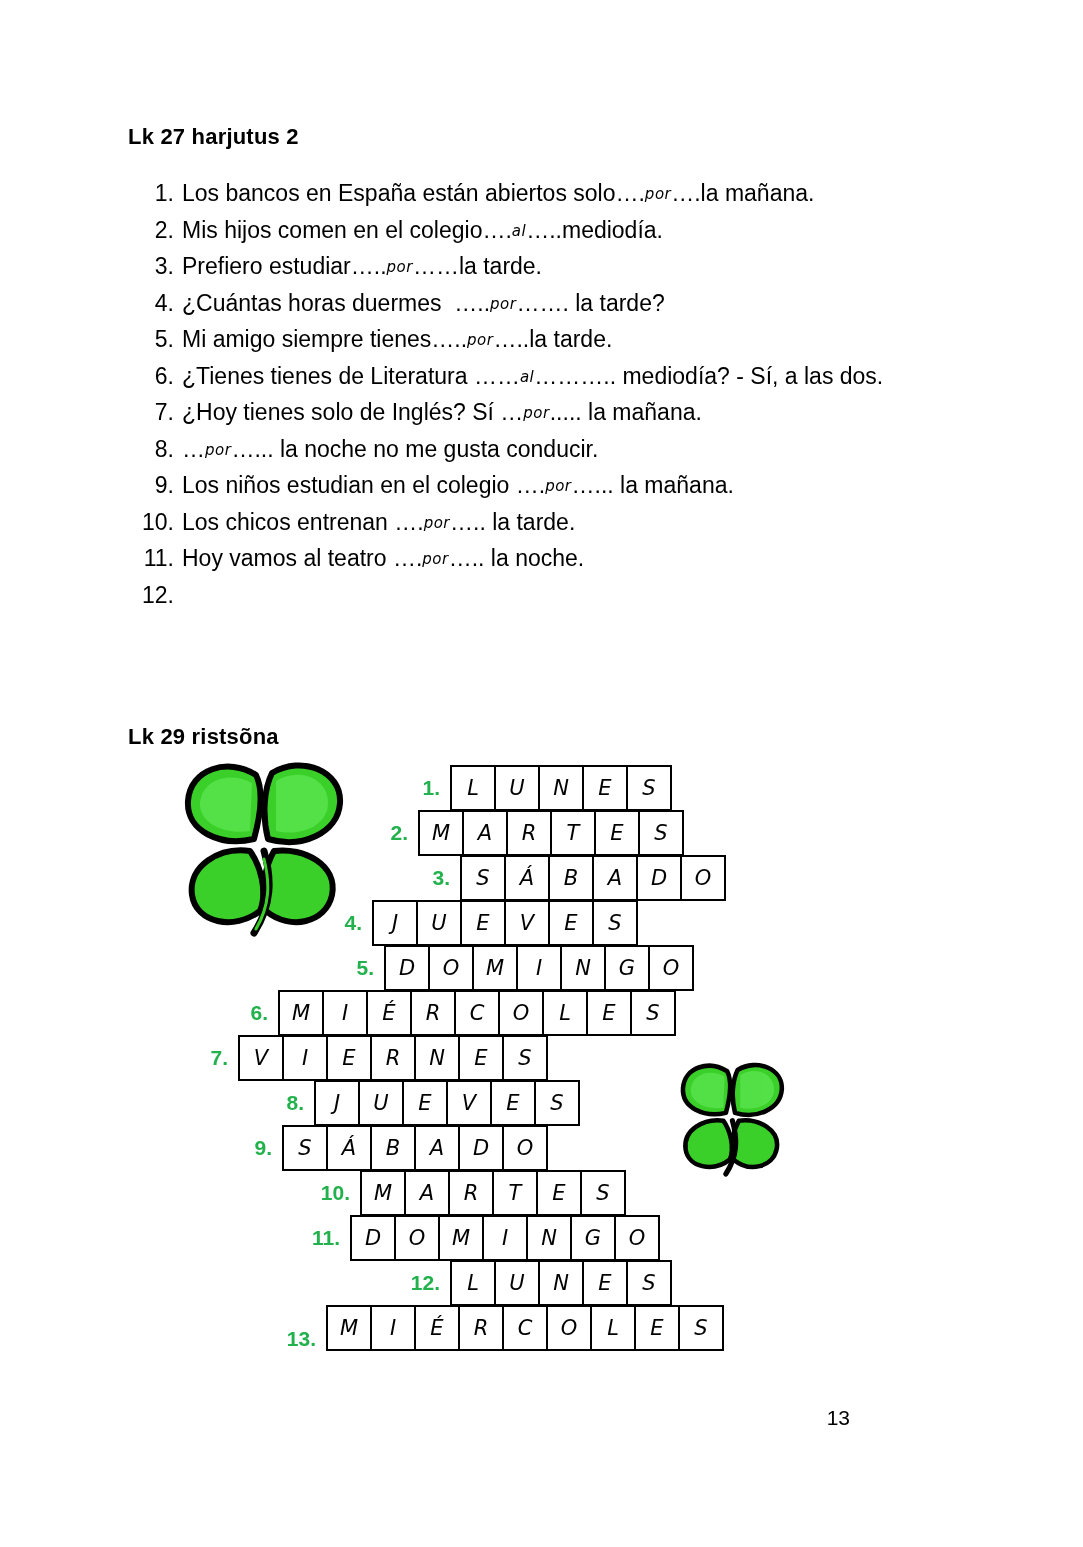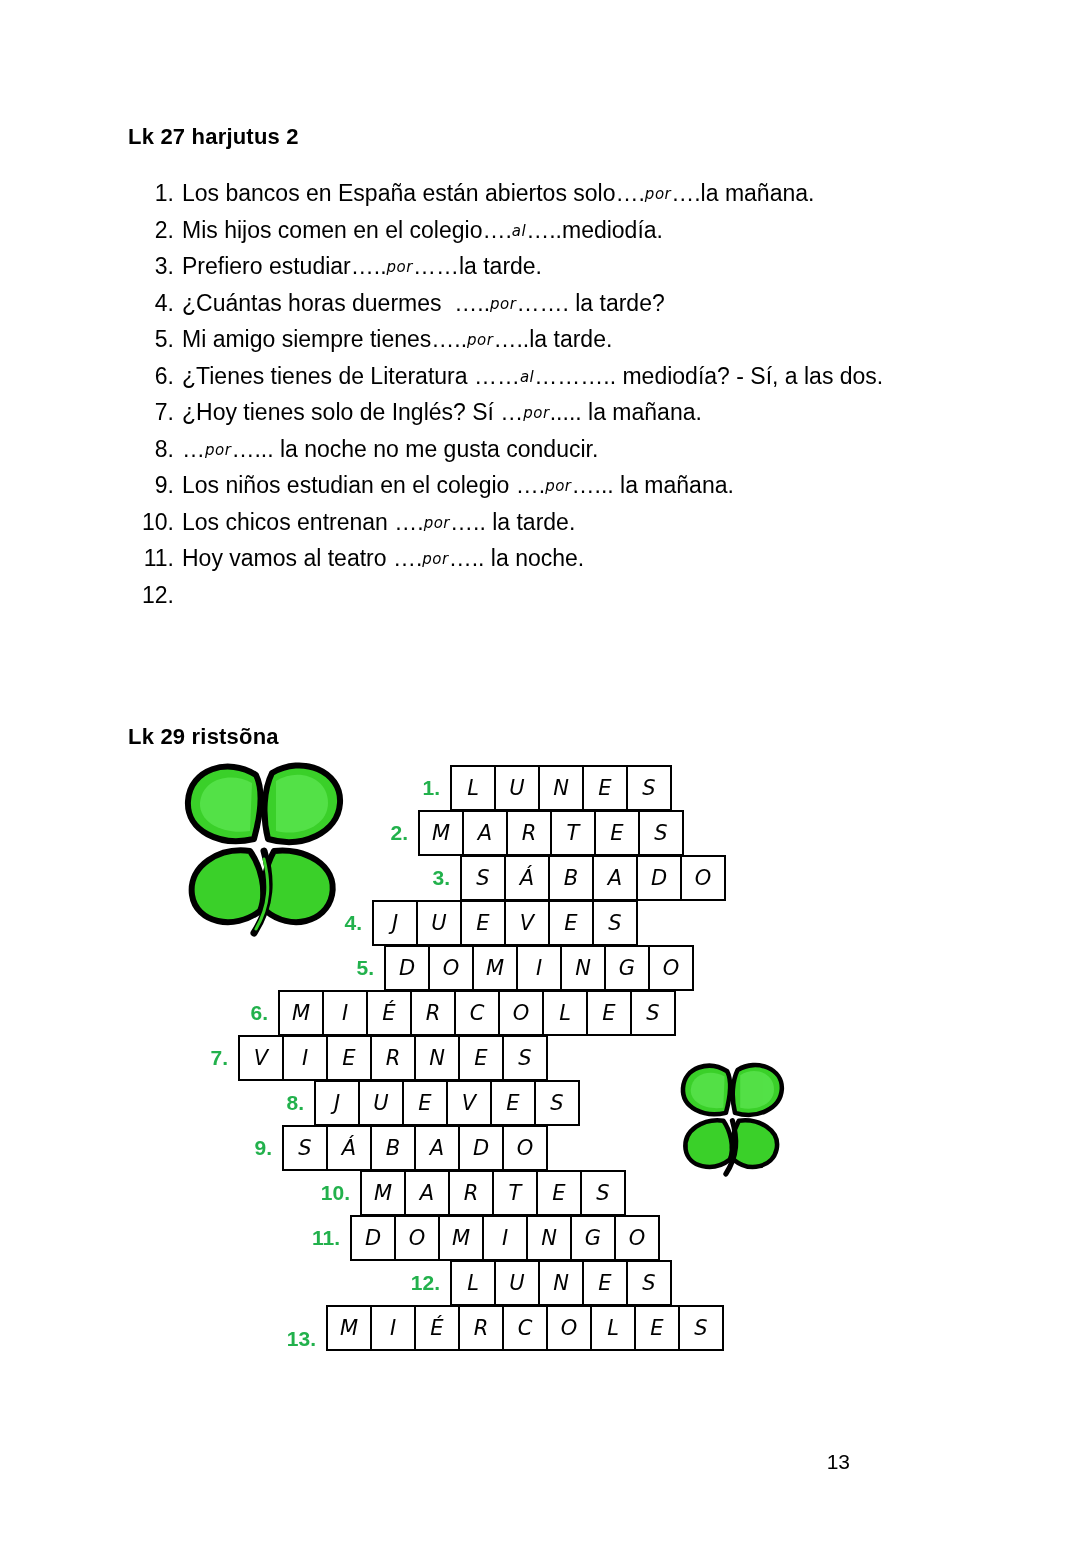--- a/index.html
+++ b/index.html
@@ -104,21 +104,20 @@
     position: absolute;
   }
   #clover-big { left: 168px; top: -10px; }
   #clover-small { left: 670px; top: 290px; }
 
   .page-number {
     position: absolute;
     right: 108px;
     top: 1406px;
     font-size: 21px;
-    margin-top: 44px;
   }
 </style>
 </head>
 <body>
 
 <div class="page">
 
   <div class="heading" id="heading-1">Lk 27 harjutus 2</div>
 
   <div class="exercise-list" id="exercise-list">

